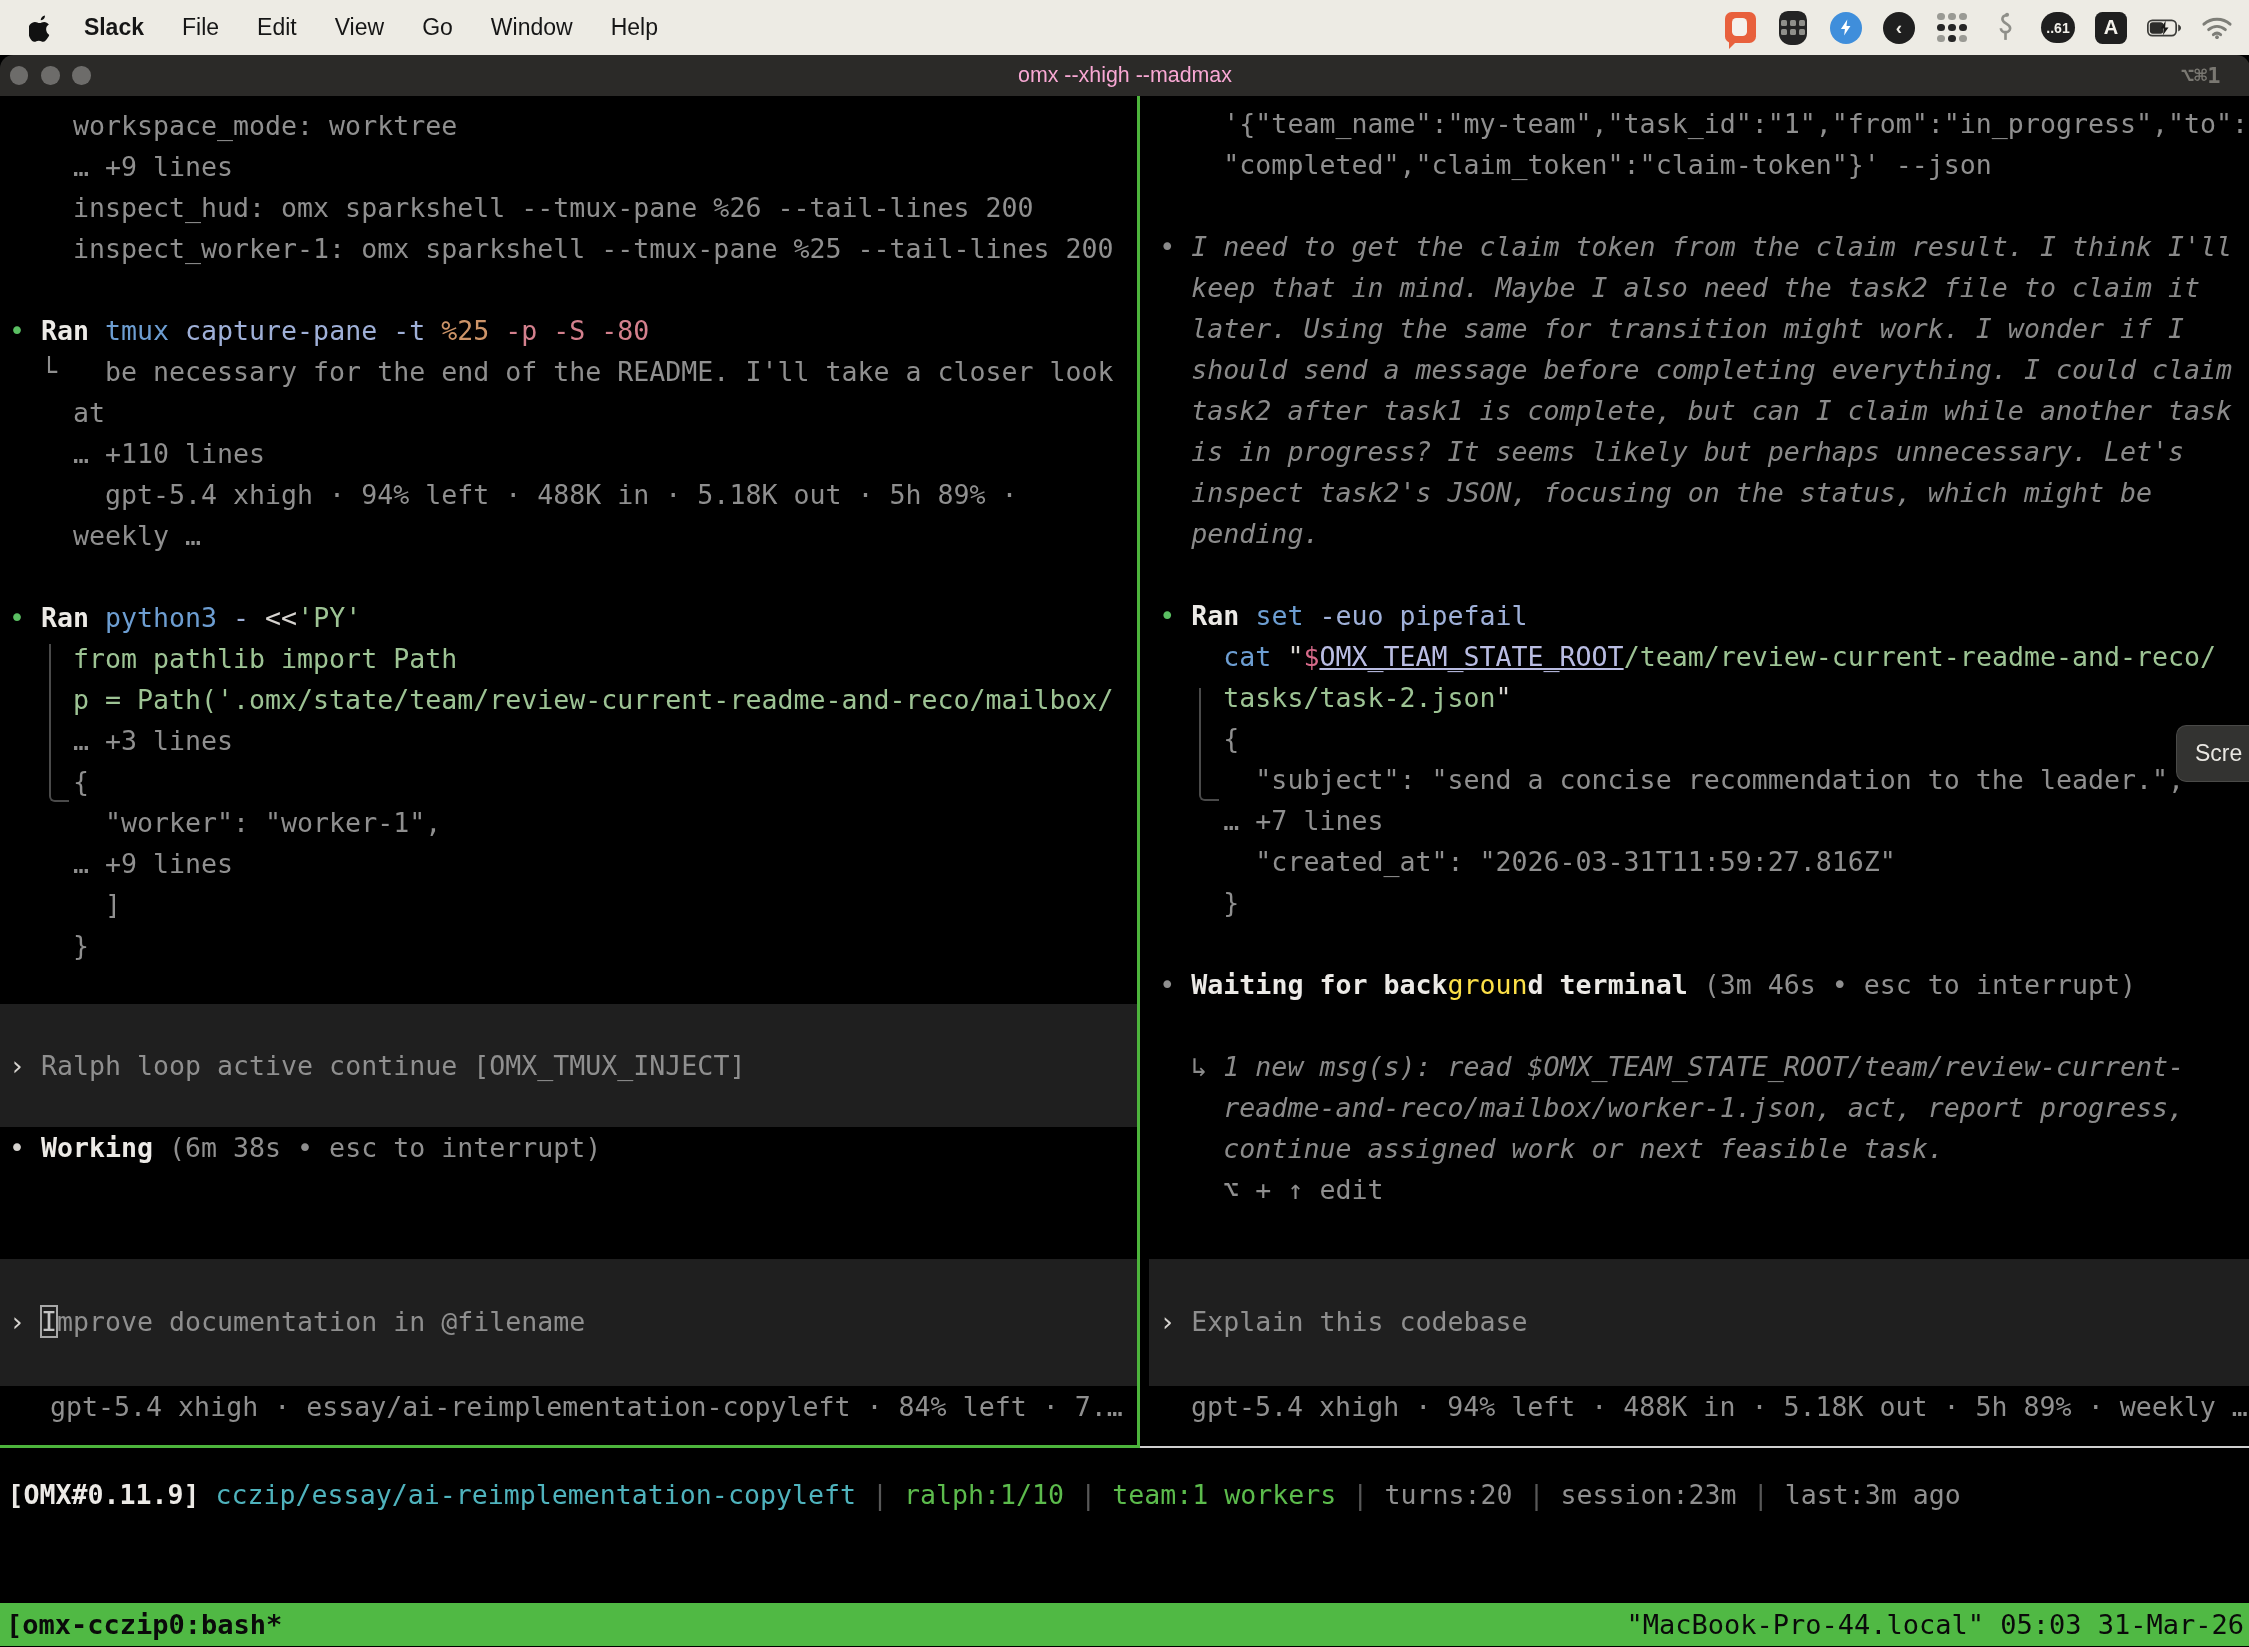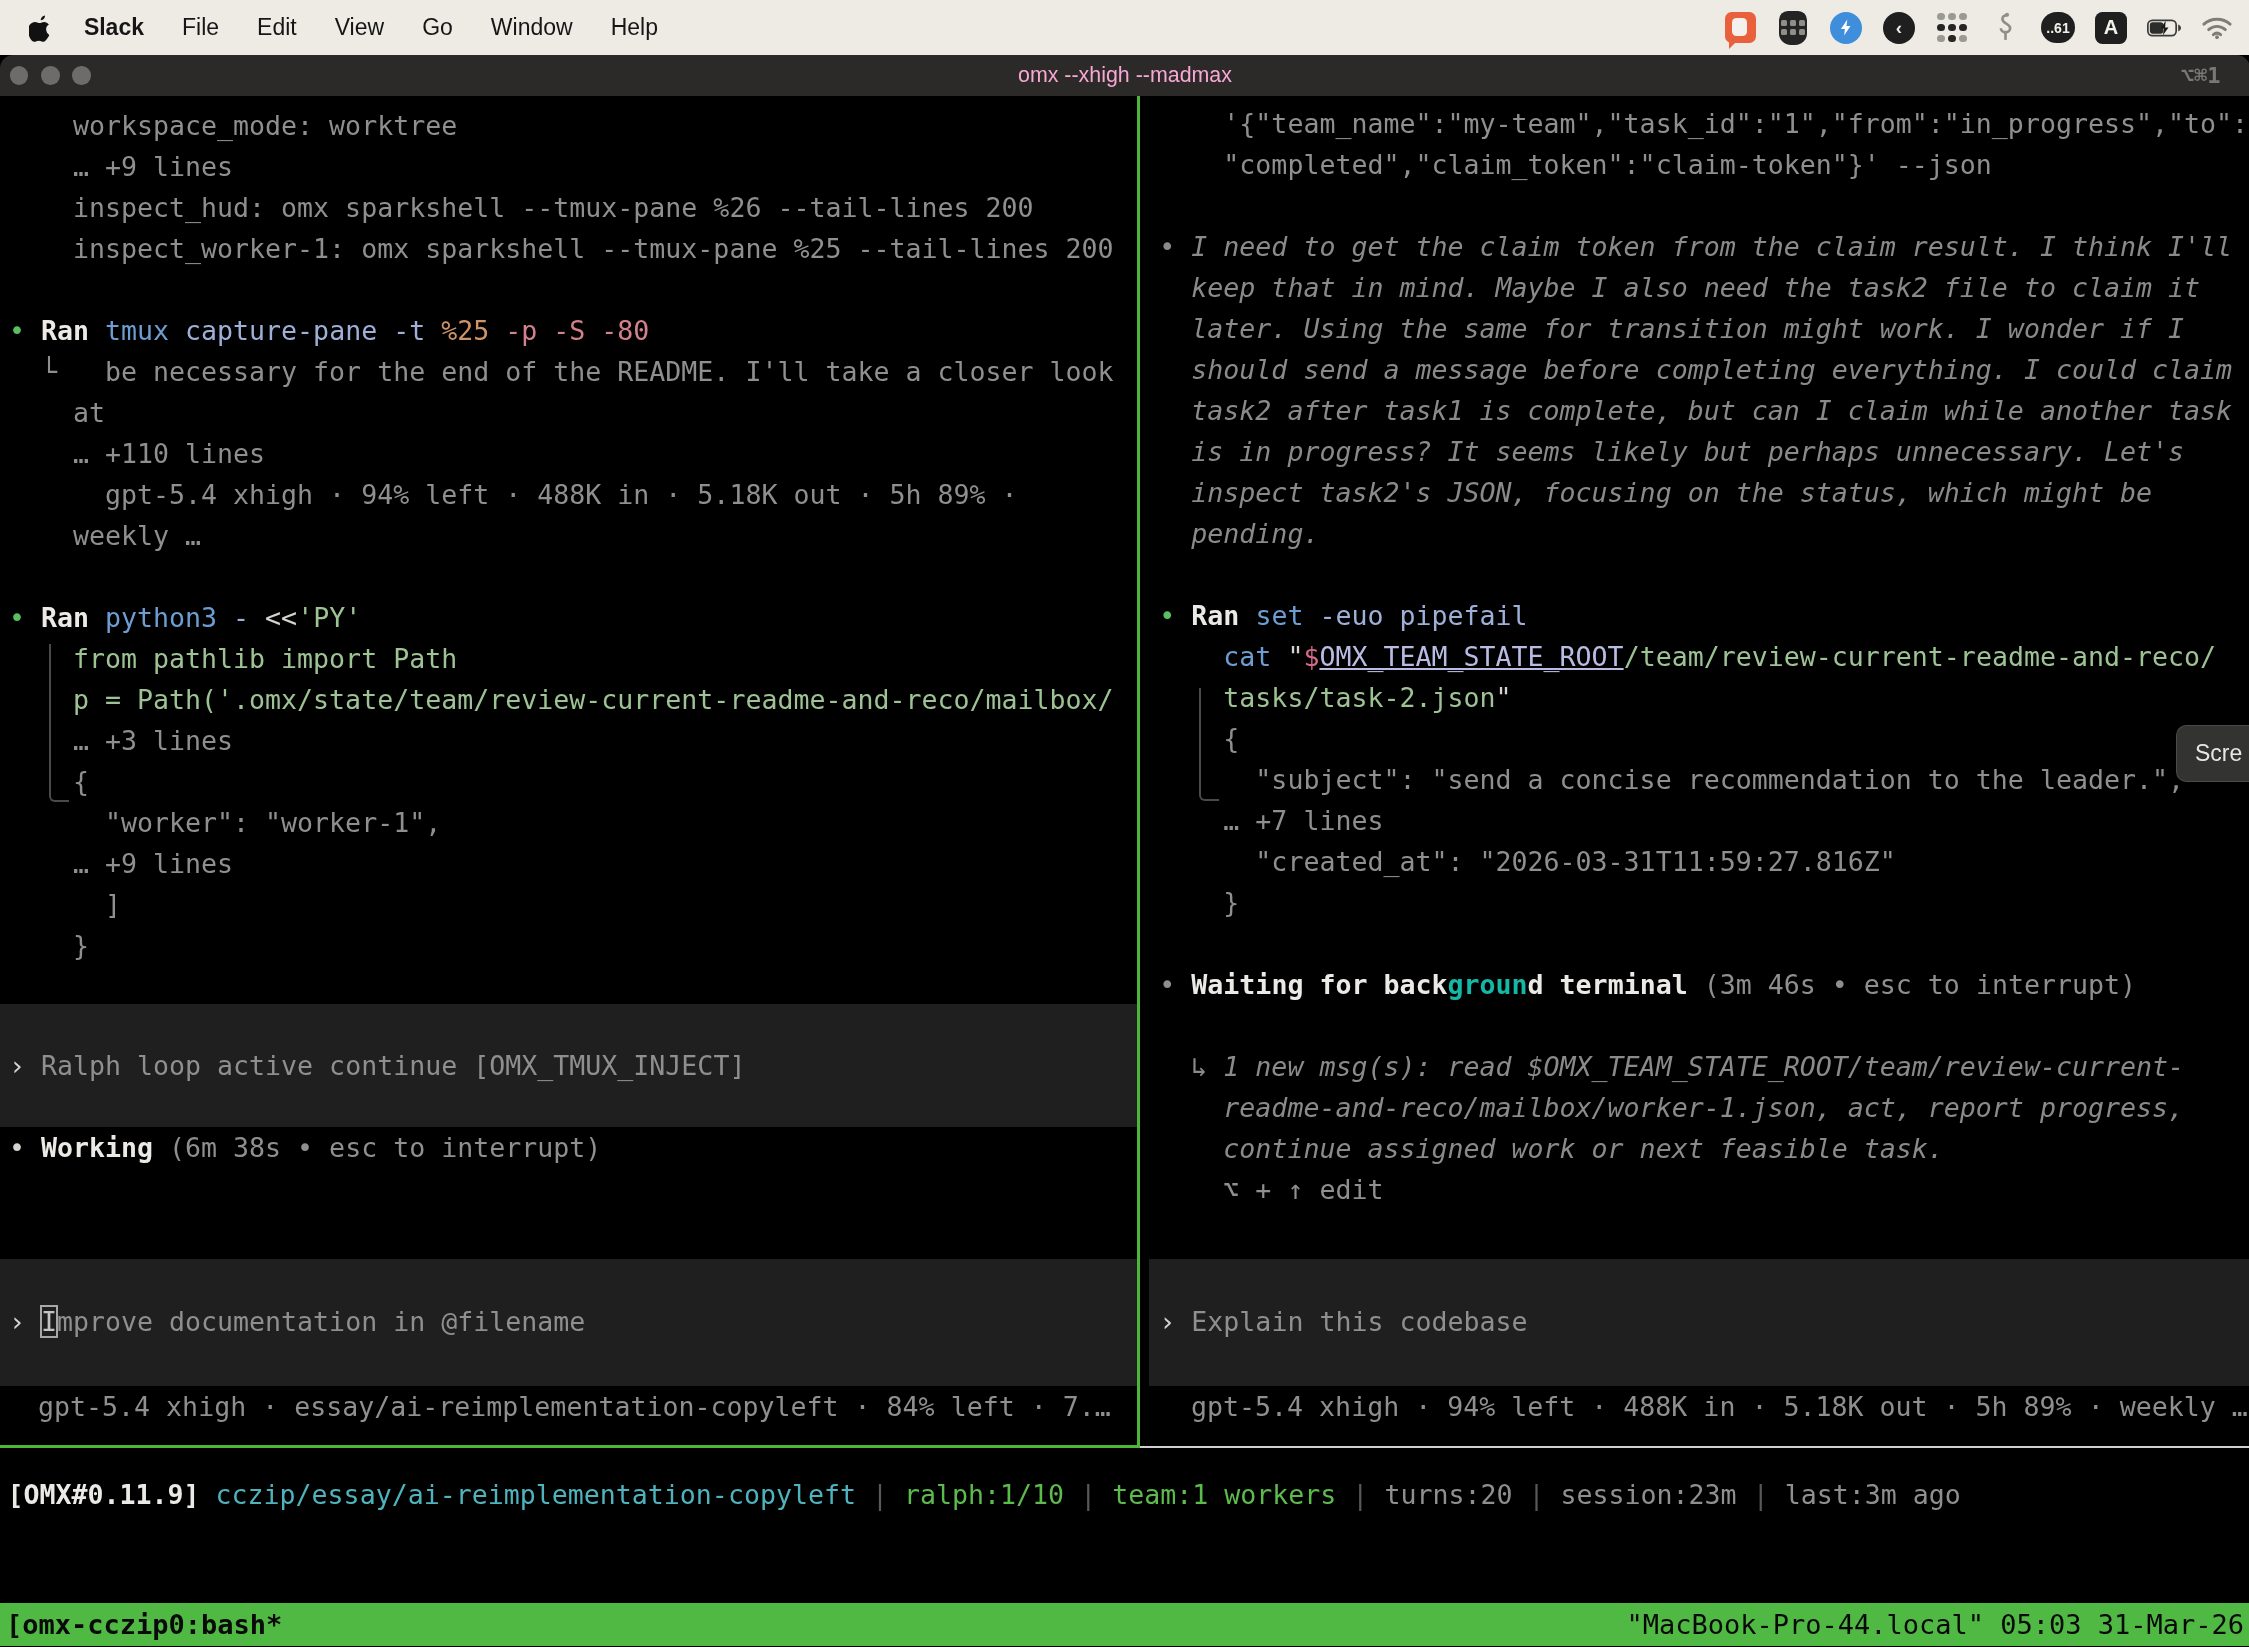--- a/index.html
+++ b/index.html
@@ -43,31 +43,31 @@
   .pane{position:absolute;top:96px;background:#000;}
   .pane-left{left:0;width:903px;padding:8.9px 0 0 8.9px;box-sizing:border-box;}
   .pane-right{left:1149px;width:1101px;padding:7.4px 0 0 10.3px;box-sizing:border-box;}
   .tl{height:41px;line-height:41px;font-size:26.6px;white-space:pre;}
   .banner{background:#1f1f1f;margin-left:-8.9px;padding:41px 0 41px 8.9px;width:1137px;box-sizing:border-box;}
 
   .c-g{color:#8f8f8f}.c-d{color:#585858}.c-w{color:#eceae6;font-weight:bold}
   .c-wn{color:#d6d3cf}.c-b{color:#6d9ed2}.c-s{color:#9fb0d8}.c-o{color:#cd9468}
   .c-r{color:#d4808d}.c-gr{color:#9dc394}.c-gb{color:#5abf62}.c-pk{color:#d66a8a}
   .c-lv{color:#b9bce2;text-decoration:underline}.c-i{color:#8a8a8a;font-style:italic}
-  .c-c{color:#4fb3bd}.c-sg{color:#5cbb4c}.c-sh{color:#14b8a6;font-weight:bold}
+  .c-c{color:#4fb3bd}.c-sg{color:#5cbb4c}.c-sh{color:#fde047;font-weight:normal}
   .c-cursor{color:#c4c4c4;outline:2.2px solid #a8a8a8;outline-offset:-1.5px;}
 
   .guide{position:absolute;border-left:2.2px solid #4a4a4a;border-bottom:2.2px solid #4a4a4a;border-radius:0 0 0 5.9px;}
 
   
   .input-banner{position:absolute;top:1259px;height:127px;background:#1f1f1f;box-sizing:border-box;padding:42px 0 0 8.9px;}
   .ib-left{left:0;width:1137px;}
   .ib-right{left:1149px;width:1162px;padding-left:10.3px;}
   .pane-status{position:absolute;top:1386px;height:41px;}
-  .ps-left{left:6px;}
+  .ps-left{left:18px;}
   .ps-right{left:1159px;}
   .vdivider{position:absolute;left:1137px;top:96px;width:3px;height:1352px;background:#4db43c;}
   .hdiv-left{position:absolute;left:0;top:1445px;width:1140px;height:3px;background:#4db43c;}
   .hdiv-right{position:absolute;left:1140px;top:1446px;width:1110px;height:2.2px;background:#cfcfcf;}
   .status-row{position:absolute;left:7.4px;top:1474px;height:41px;line-height:41px;font-size:26.6px;white-space:pre;}
 
   .tooltip{position:absolute;right:0;top:725px;height:55px;background:#333331;border:1.5px solid #4a4a48;
     border-right:none;border-radius:10.3px 0 0 10.3px;color:#e9e7e2;display:flex;align-items:center;
     padding:0 3px 0 17.7px;font-family:"Liberation Sans","DejaVu Sans",sans-serif;font-size:23px;min-width:52px;}
 

